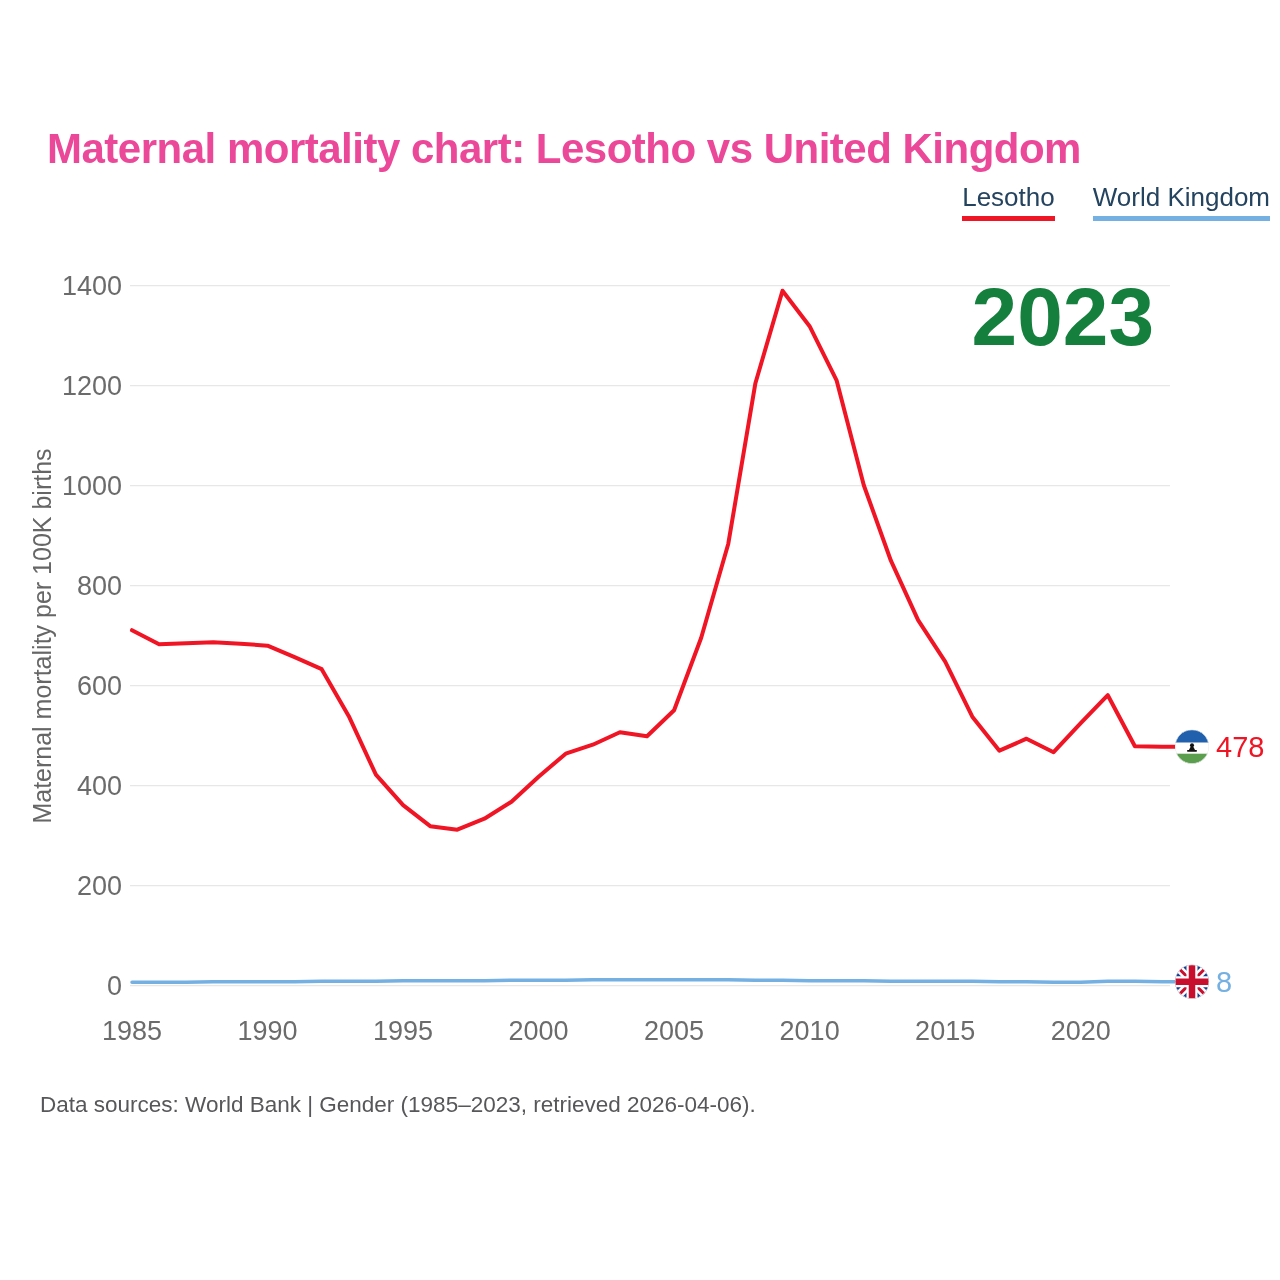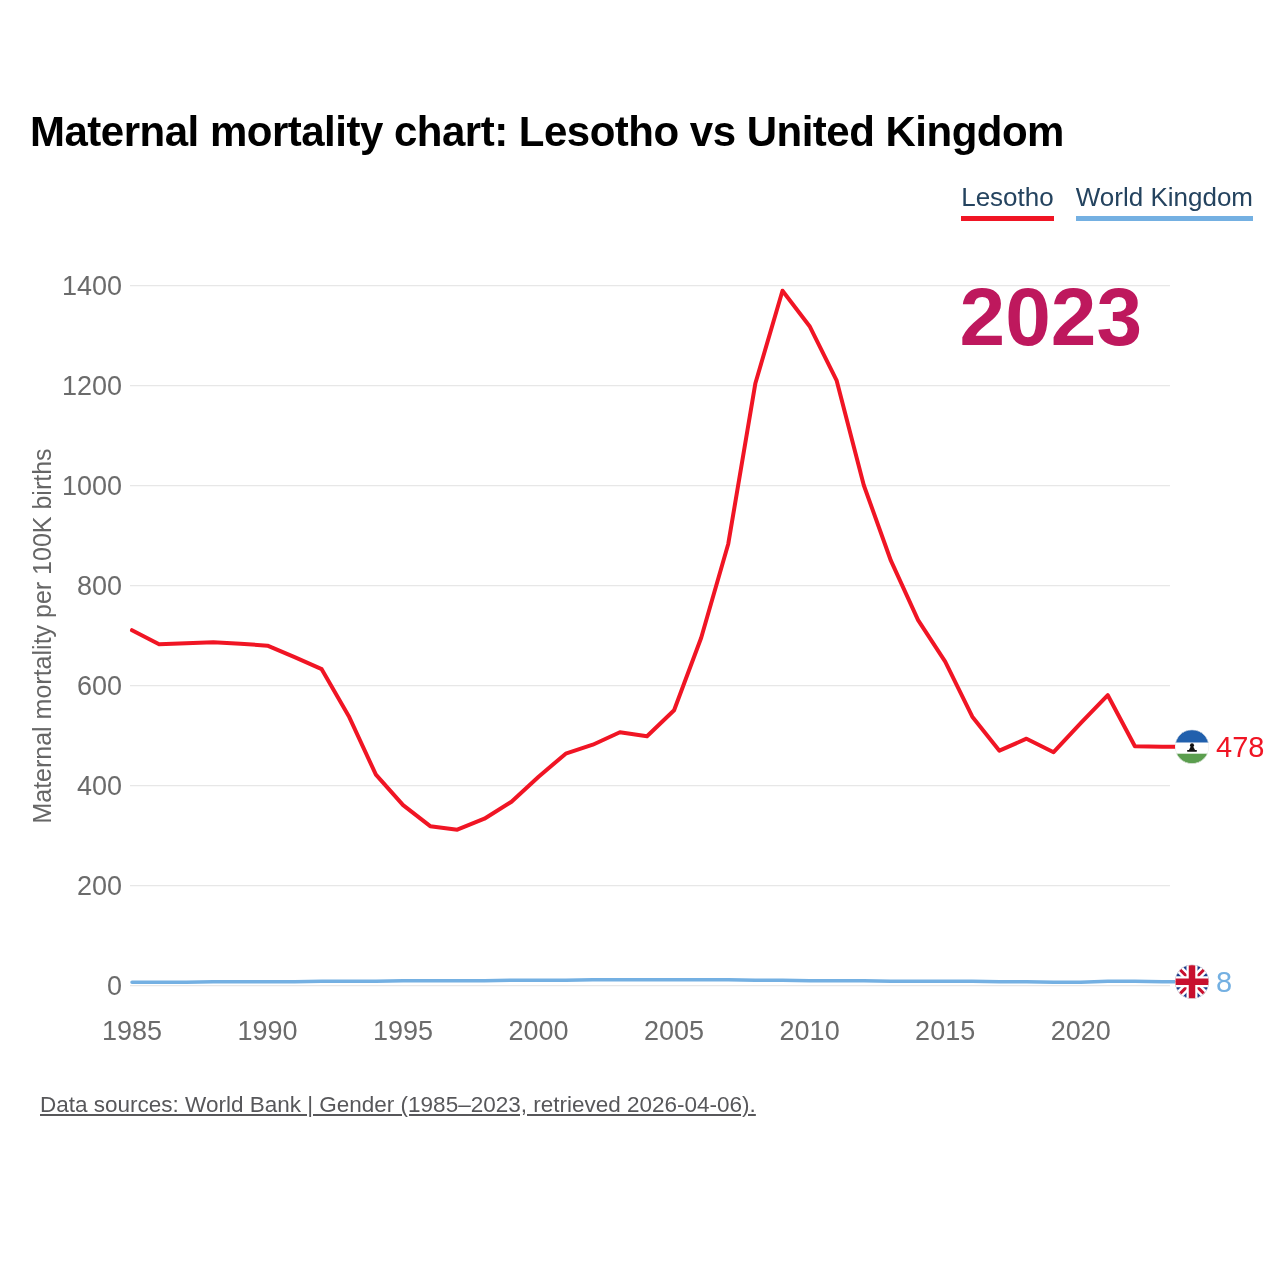--- a/index.html
+++ b/index.html
@@ -1,47 +1,47 @@
 <!DOCTYPE html>
 <html><head>
 <meta charset="utf-8">
 <style>
   html, body { margin: 0; padding: 0; background: #ffffff; }
   body {
     width: 1280px; height: 1280px; position: relative; overflow: hidden;
     font-family: "Liberation Sans", sans-serif;
   }
   .title {
-    position: absolute; left: 30px; top: 108px; margin: 0;
+    position: absolute; left: 30px; top: 108px; margin: 17px;
     font-size: 42px; font-weight: 700; letter-spacing: -0.5px;
-    color: #000000;
+    color: #ec4899;
   }
   .legend {
-    position: absolute; top: 184px; right: 27px;
-    display: flex; gap: 22px; align-items: flex-end;
+    position: absolute; top: 184px; right: 10px;
+    display: flex; gap: 38px; align-items: flex-end;
     font-size: 26px; color: #24435f;
   }
   .legend-item {
     display: inline-block; padding-bottom: 5px;
     border-bottom: 5px solid transparent; line-height: 1.05;
   }
   .watermark {
-    position: absolute; top: 276px; right: 138px;
-    font-size: 82px; font-weight: 700; color: #be185d; line-height: 1;
+    position: absolute; top: 276px; right: 126px;
+    font-size: 82px; font-weight: 700; color: #15803d; line-height: 1;
   }
   .ylabel {
     position: absolute; left: -183px; top: 621px; width: 450px; height: 30px;
     transform: rotate(-90deg); transform-origin: center;
     font-size: 25px; color: #666666; text-align: center; line-height: 30px;
     white-space: nowrap;
   }
   #chart { position: absolute; left: 0; top: 0; }
   .footer {
     position: absolute; left: 40px; top: 1086px;
-    font-size: 22.5px; color: #57575a; line-height: 1.65; text-decoration: underline;
+    font-size: 22.5px; color: #57575a; line-height: 1.65;
   }
 </style>
 </head>
 <body>
 
 <h1 class="title">Maternal mortality chart: Lesotho vs United Kingdom</h1>
 
 <div class="legend">
   <span class="legend-item" style="border-bottom-color: rgb(240, 21, 36);">Lesotho</span>
   <span class="legend-item" style="border-bottom-color: rgb(116, 176, 226);">World Kingdom</span>

